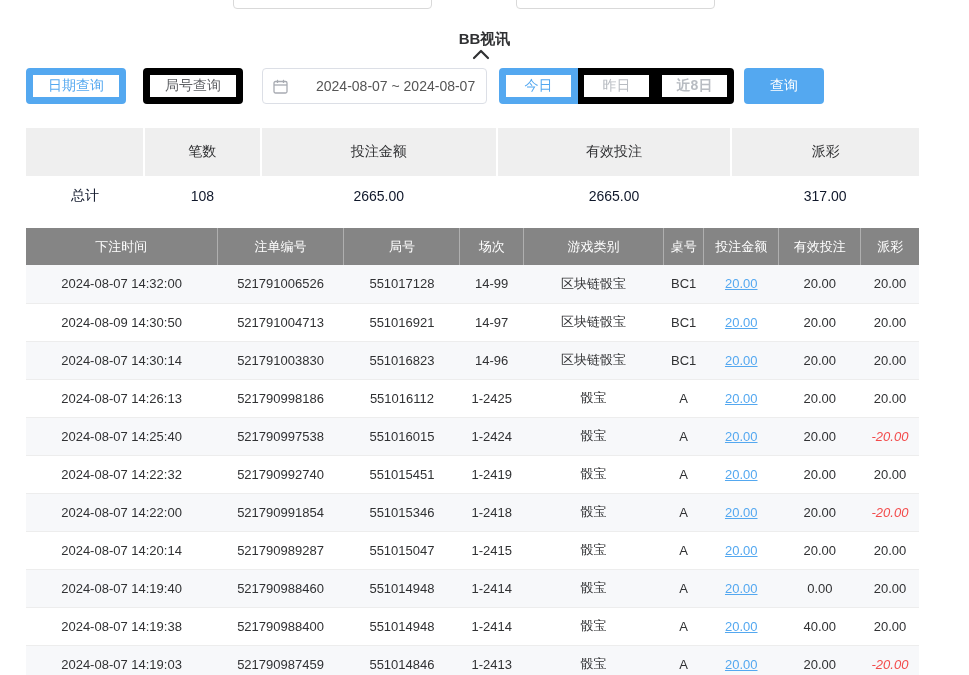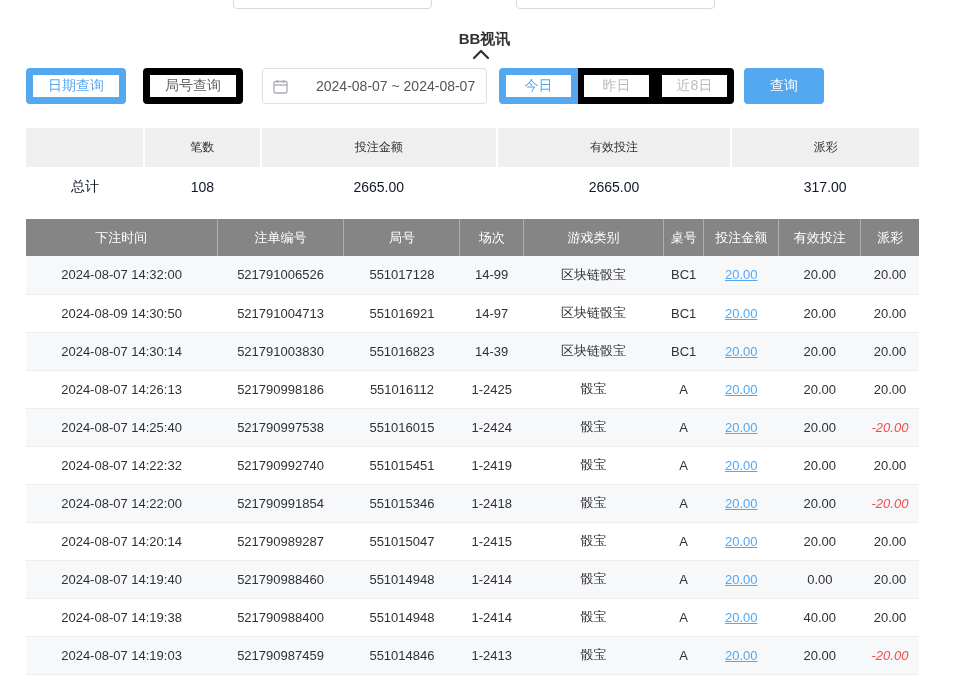--- a/index.html
+++ b/index.html
@@ -106,21 +106,21 @@
   }
   .btn-group .btn{
     border-radius:0;
     width:79px;
     padding:0;
     text-align:center;
     color:#b8bcc2;
   }
   .btn-group .btn + .btn{margin-left:-1px;}
   .btn-group .btn:first-child{border-radius:4px 0 0 4px;}
-  .btn-group .btn:last-child{border-radius:0 4px 4px 0;}
+  .btn-group .btn:last-child{border-radius:0 4px 4px 0;font-weight:bold;}
   .btn-group .btn.active{
     border-color:var(--accent);
     color:var(--accent);
     position:relative;
     z-index:2;
   }
   .btn-primary{
     width:80px;
     height:36px;
     border:none;
@@ -130,22 +130,22 @@
     font-size:14px;
     cursor:pointer;
     font-family:inherit;
   }
 
   
   table{border-collapse:collapse;width:893px;table-layout:fixed;}
   .summary-table{margin-top:24px;}
   .summary-table th{
     background:#efefef;
-    height:39px;
-    font-size:12px;
+    height:48px;
+    font-size:14px;
     font-weight:400;
     color:#303133;
     text-align:center;
   }
   .summary-table th + th{border-left:2px solid #fff;}
   .summary-table td{
     height:39px;
     font-size:14px;
     text-align:center;
     color:#0f172a;
@@ -296,21 +296,21 @@
     <td>区块链骰宝</td>
     <td>BC1</td>
     <td><a class="bet-link">20.00</a></td>
     <td>20.00</td>
     <td>20.00</td>
   </tr>
           <tr class="record-row">
     <td>2024-08-07 14:30:14</td>
     <td>521791003830</td>
     <td>551016823</td>
-    <td>14-39</td>
+    <td>14-96</td>
     <td>区块链骰宝</td>
     <td>BC1</td>
     <td><a class="bet-link">20.00</a></td>
     <td>20.00</td>
     <td>20.00</td>
   </tr>
           <tr class="record-row">
     <td>2024-08-07 14:26:13</td>
     <td>521790998186</td>
     <td>551016112</td>

